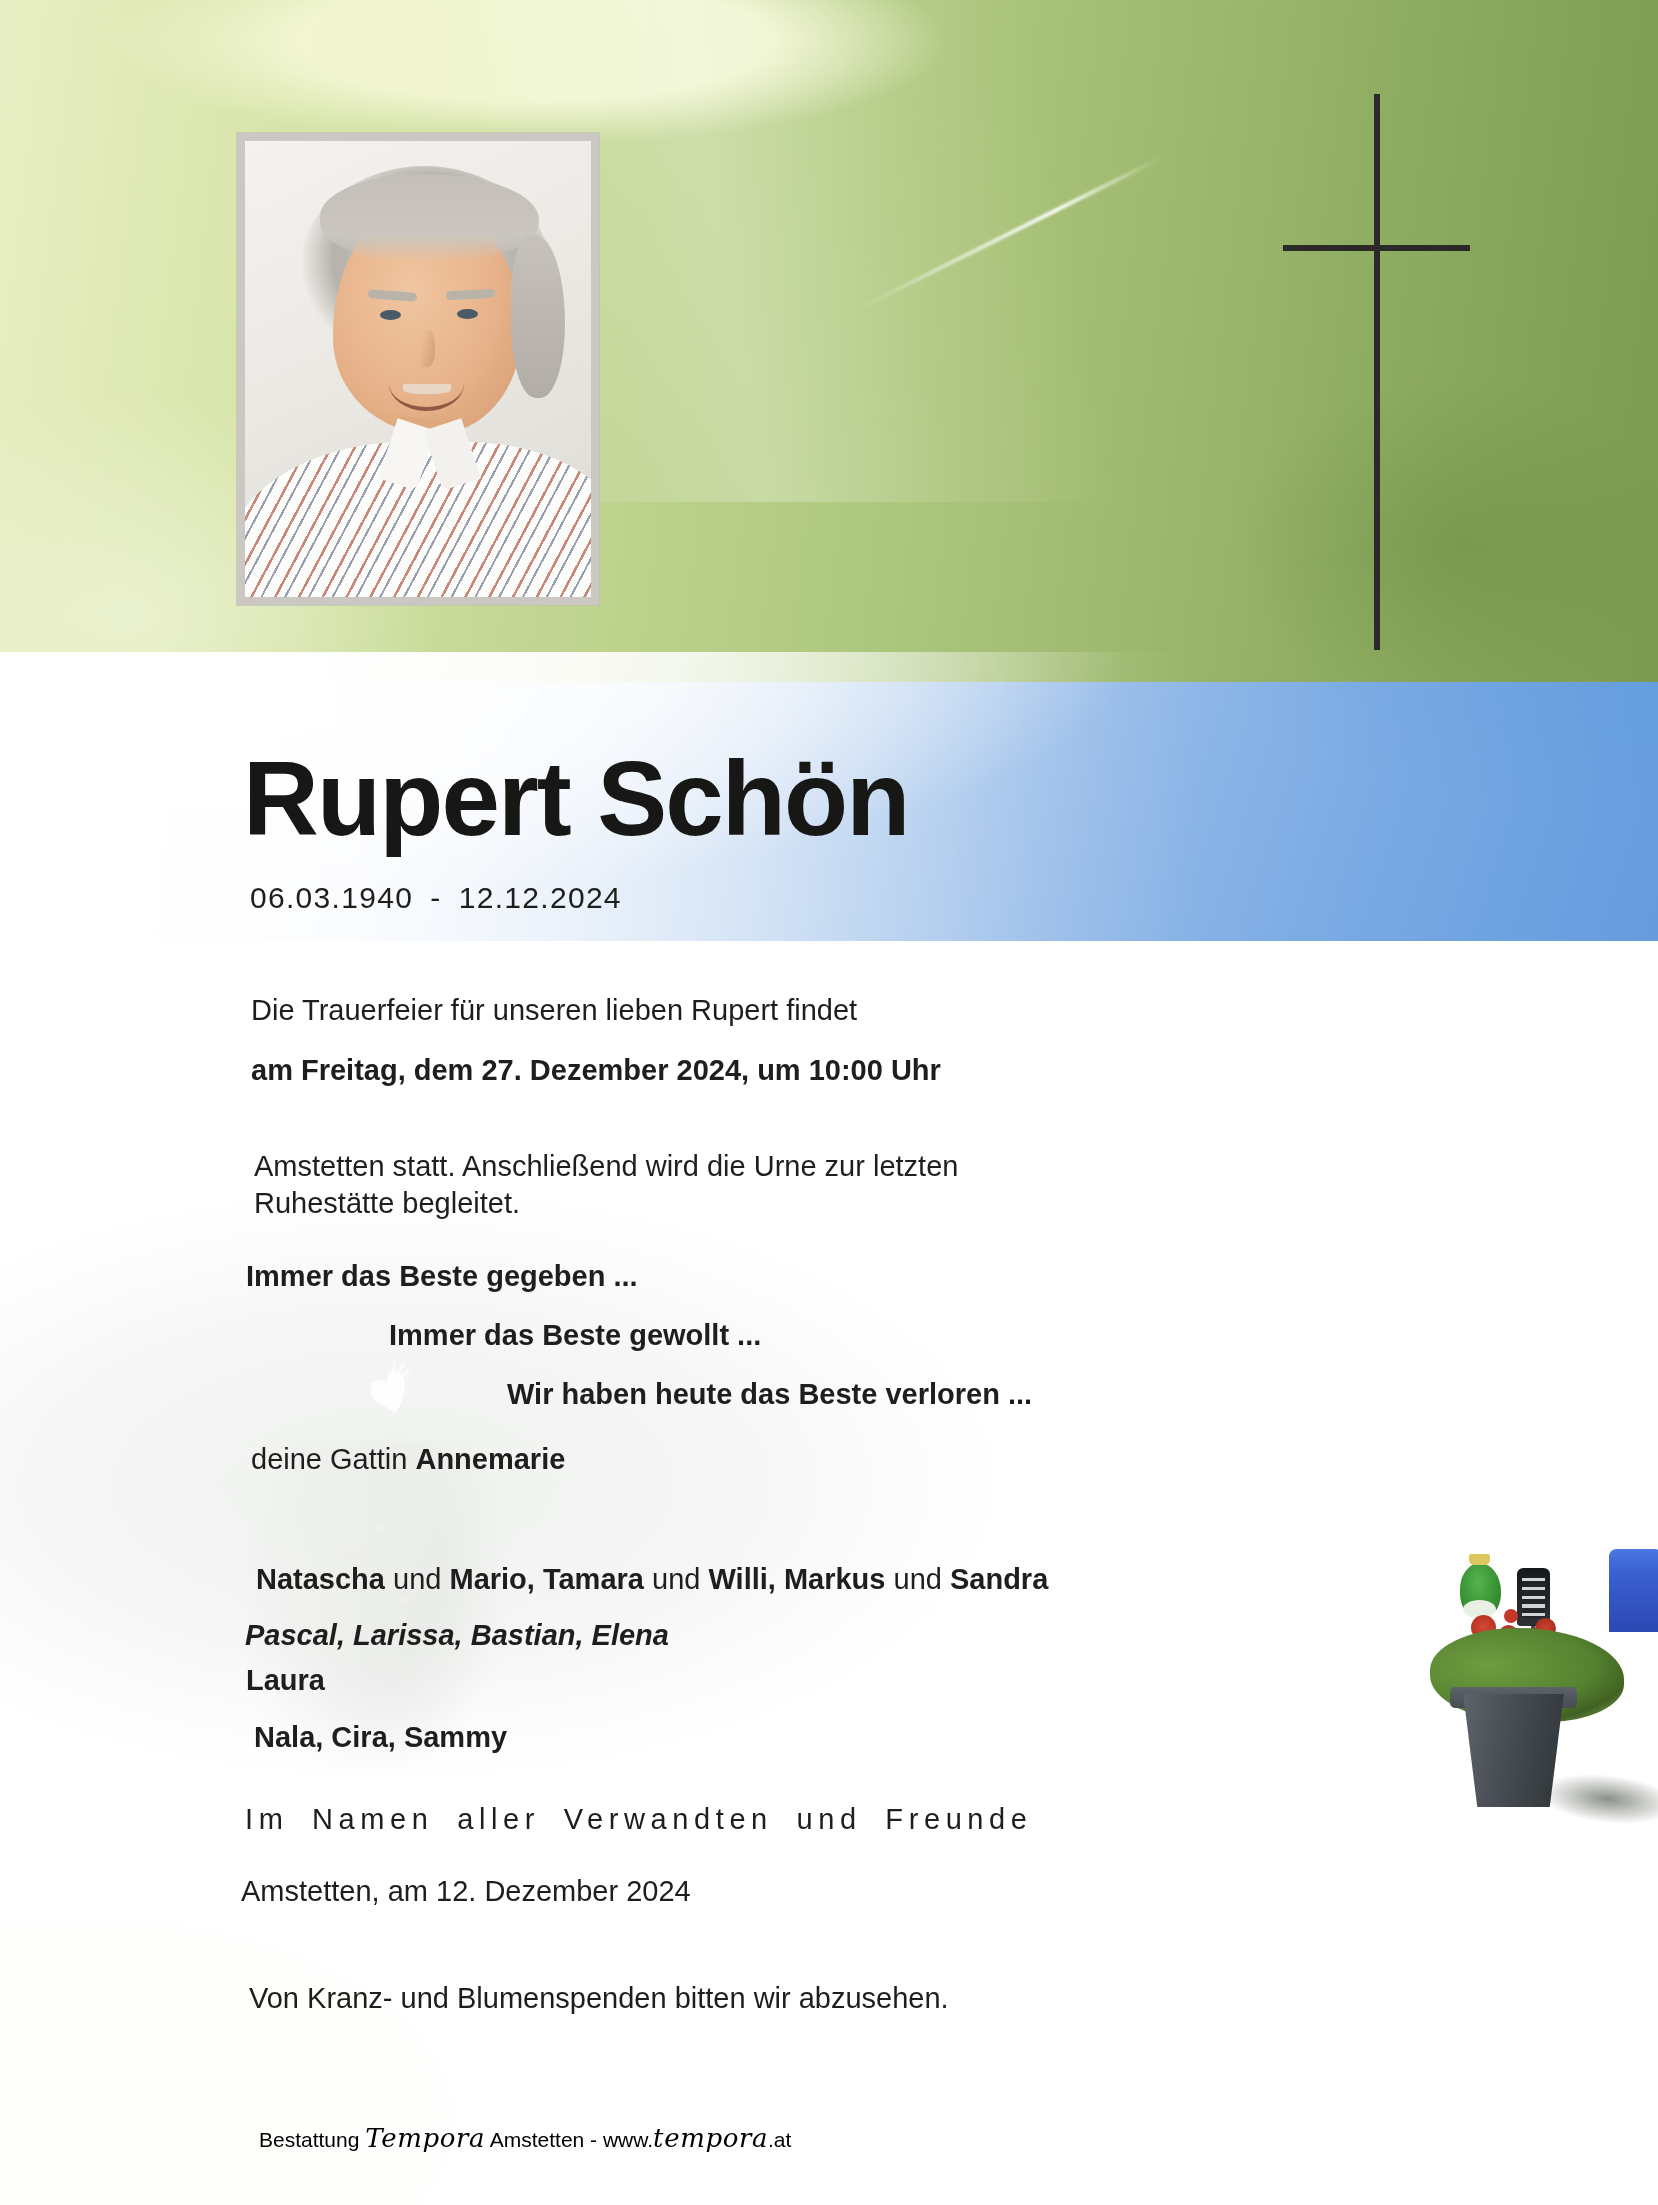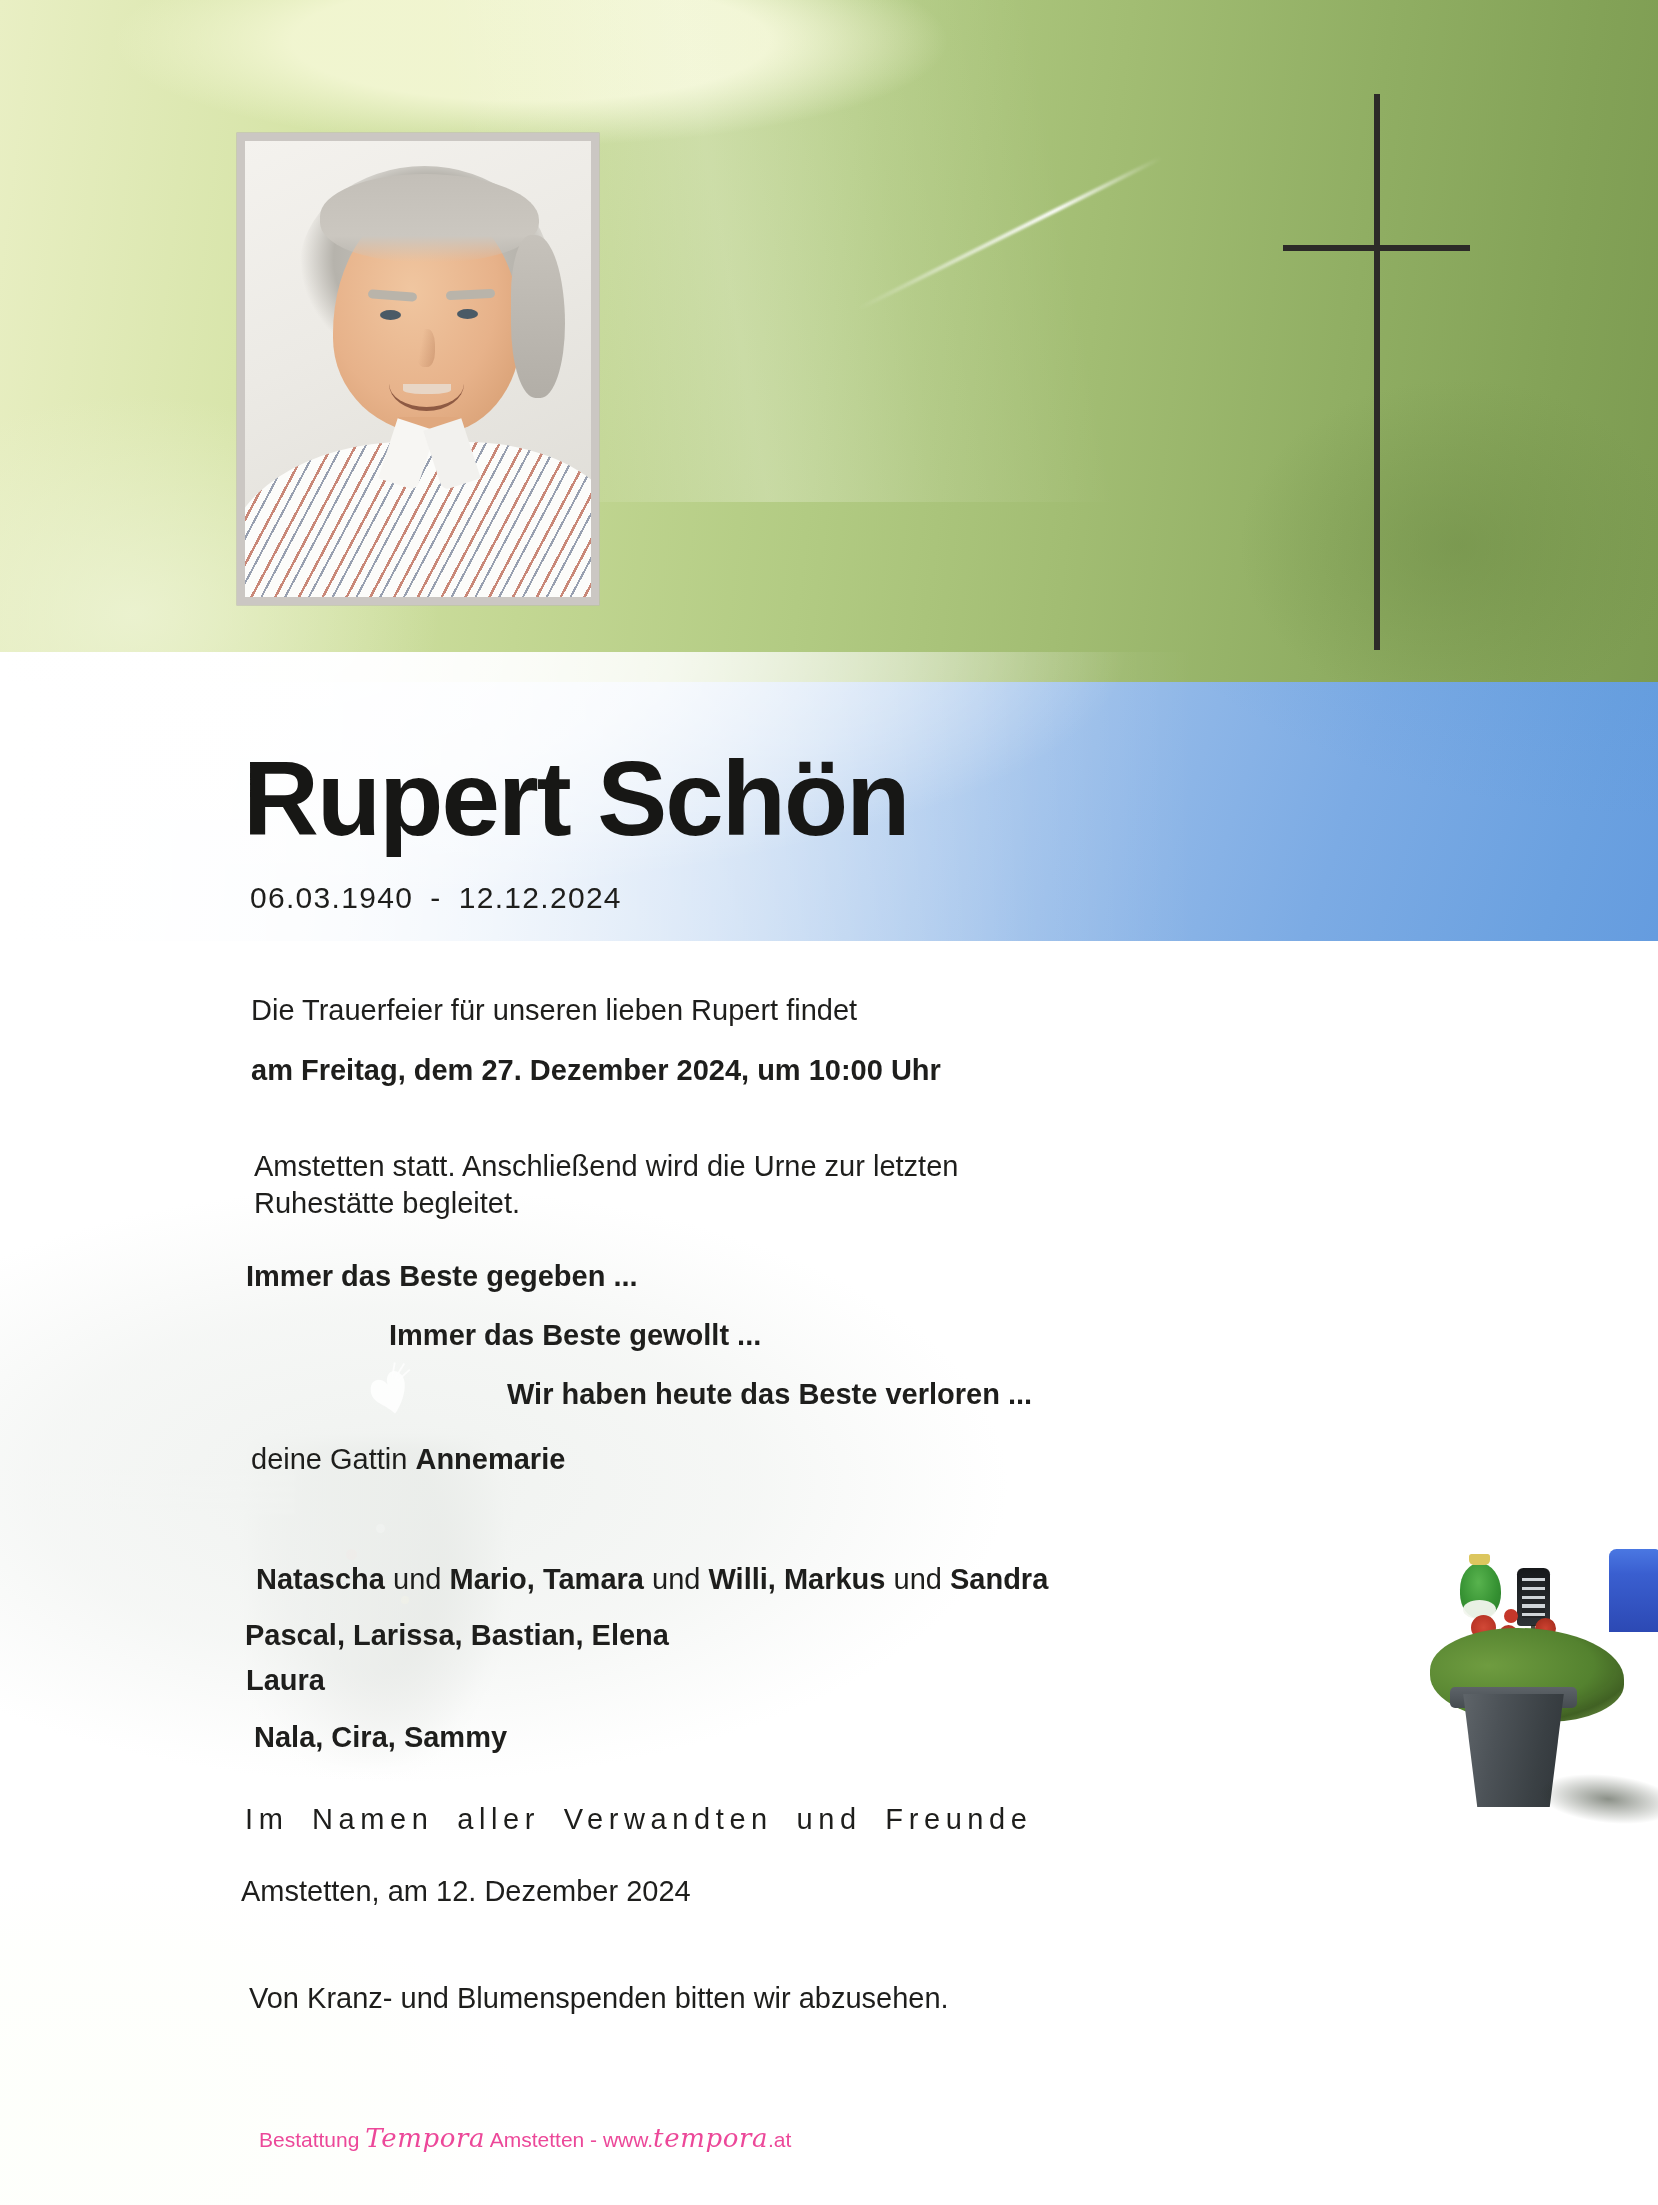--- a/index.html
+++ b/index.html
@@ -141,27 +141,27 @@
   #datetime{left:251px;top:1053px;}
   #loc1{left:254px;top:1110px;}
   #loc2{left:254px;top:1149px;}
   #loc3{left:254px;top:1186px;}
   #trib1{left:246px;top:1259px;}
   #trib2{left:389px;top:1318px;}
   #trib3{left:507px;top:1377px;}
   #gattin{left:251px;top:1442px;}
   #children1{left:259px;top:1506px;}
   #children2{left:256px;top:1562px;}
-  #grand1{left:245px;top:1618px;}
+  #grand1{left:245px;top:1618px;font-style:italic;}
   #grand2{left:246px;top:1663px;}
   #pets{left:254px;top:1720px;}
   #imnamen{left:245px;top:1802px;letter-spacing:5.6px;word-spacing:10px;}
   #placedate{left:241px;top:1874px;}
   #kranz{left:249px;top:1981px;}
-  #footer{left:259px;top:2123px;font-size:21px;color:#ec4899;}
+  #footer{left:259px;top:2123px;font-size:21px;color:#000000;}
   .script{font-family:"DejaVu Serif",serif;font-style:italic;font-size:26px;letter-spacing:0.6px;}
 
   #lily{left:357px;top:1354px;width:69px;height:69px;transform:rotate(-8deg);opacity:.9;}
 </style>
 </head>
 <body>
 
 <div id="canvas">
 
   <div class="abs" id="sky"></div>

